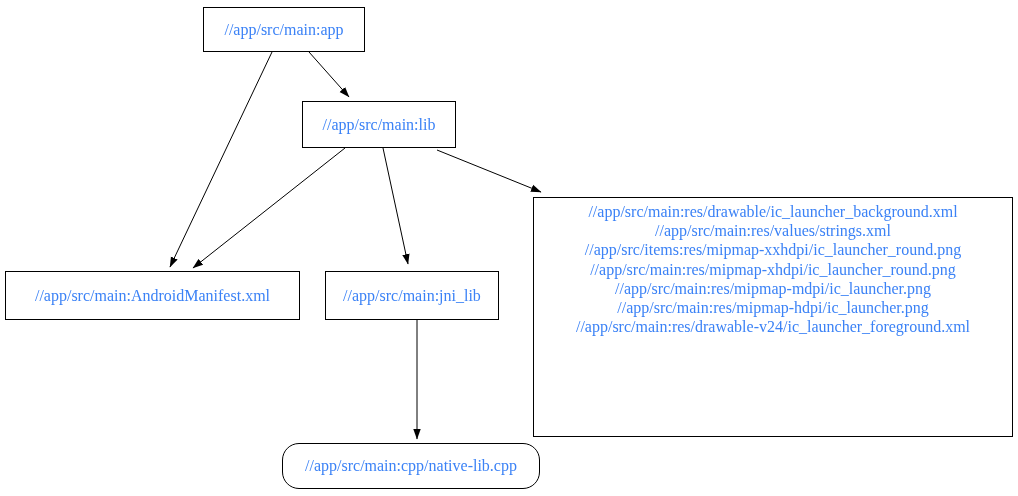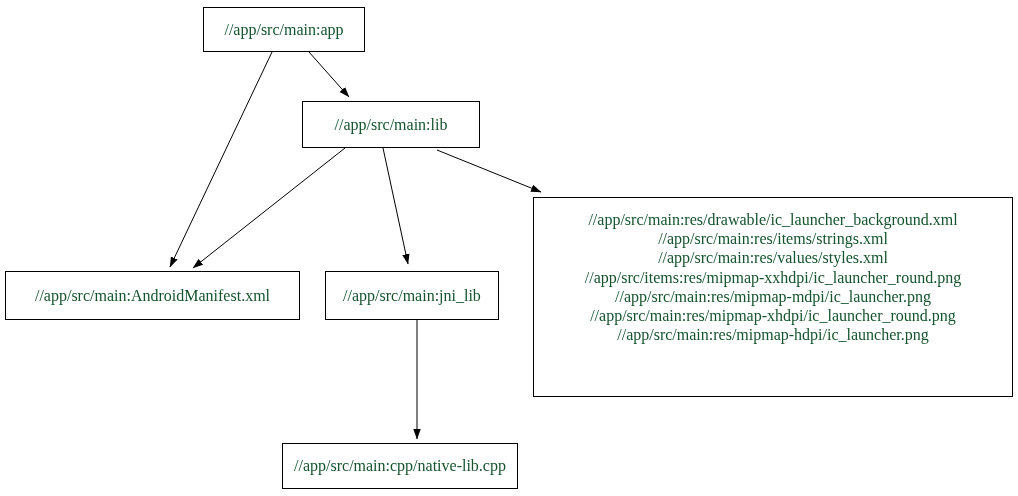--- a/index.html
+++ b/index.html
@@ -6,21 +6,21 @@
     margin: 0;
     padding: 0;
     background: #ffffff;
   }
   #canvas {
     position: relative;
     width: 1018px;
     height: 496px;
     background: #ffffff;
     font-family: "Liberation Serif", "DejaVu Serif", serif;
-    color: #14532d;
+    color: #3b82f6;
     overflow: hidden;
   }
   #edge-layer {
     position: absolute;
     left: 0;
     top: 0;
     width: 1018px;
     height: 496px;
     pointer-events: none;
   }
@@ -30,28 +30,28 @@
     border: 1px solid #000000;
     background: #ffffff;
     display: flex;
     align-items: center;
     justify-content: center;
     text-align: center;
     font-size: 16px;
     white-space: nowrap;
   }
   #node-app        { left: 203px; top: 7px;   width: 162px; height: 45px; }
-  #node-lib        { left: 302px; top: 101px; width: 178px; height: 47px; }
+  #node-lib        { left: 302px; top: 101px; width: 154px; height: 47px; }
   #node-manifest   { left: 5px;   top: 271px; width: 295px; height: 49px; justify-content: center; }
   #node-jni-lib    { left: 325px; top: 271px; width: 174px; height: 49px; }
-  #node-native-cpp { left: 282px; top: 443px; width: 236px; height: 46px; }
+  #node-native-cpp { left: 282px; top: 443px; width: 258px; height: 46px; border-radius: 17px; }
   #node-resources  {
-    left: 533px; top: 197px; width: 480px; height: 200px;
+    left: 533px; top: 197px; width: 480px; height: 240px;
     display: block;
-    padding-top: 12px;
+    padding-top: 4px;
   }
   .res-line {
     line-height: 19.2px;
     font-size: 16px;
     text-align: center;
     white-space: nowrap;
   }
 </style>
 </head>
 <body>
@@ -84,25 +84,25 @@
   <div class="node" id="node-manifest">
     <span>//app/src/main:AndroidManifest.xml</span>
   </div>
 
   <div class="node" id="node-jni-lib">
     <span>//app/src/main:jni_lib</span>
   </div>
 
   <div class="node" id="node-resources">
     <div class="res-line">//app/src/main:res/drawable/ic_launcher_background.xml</div>
-    <div class="res-line">//app/src/main:res/items/strings.xml</div>
-    <div class="res-line">//app/src/main:res/values/styles.xml</div>
+    <div class="res-line">//app/src/main:res/values/strings.xml</div>
     <div class="res-line">//app/src/items:res/mipmap-xxhdpi/ic_launcher_round.png</div>
+    <div class="res-line">//app/src/main:res/mipmap-xhdpi/ic_launcher_round.png</div>
     <div class="res-line">//app/src/main:res/mipmap-mdpi/ic_launcher.png</div>
-    <div class="res-line">//app/src/main:res/mipmap-xhdpi/ic_launcher_round.png</div>
     <div class="res-line">//app/src/main:res/mipmap-hdpi/ic_launcher.png</div>
+    <div class="res-line">//app/src/main:res/drawable-v24/ic_launcher_foreground.xml</div>
   </div>
 
   <div class="node" id="node-native-cpp">
     <span>//app/src/main:cpp/native-lib.cpp</span>
   </div>
 
 </div>
 
 </body></html>

